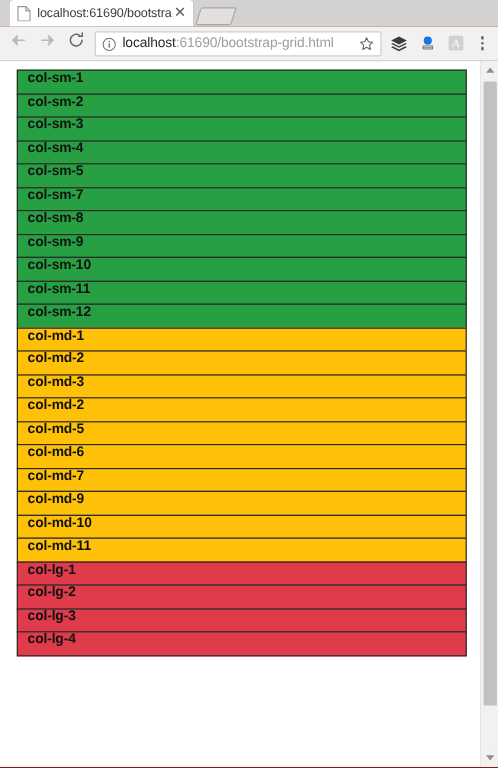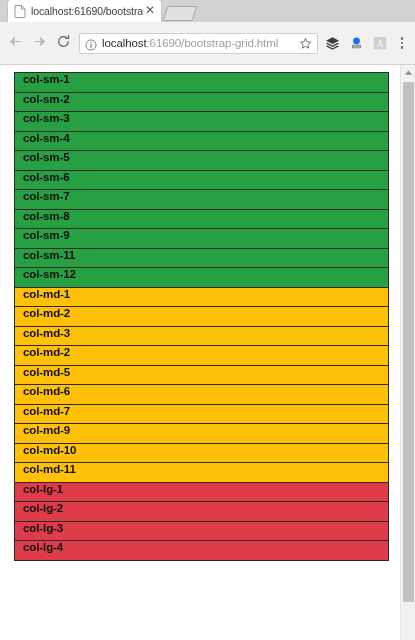--- a/index.html
+++ b/index.html
@@ -86,21 +86,21 @@
     margin-bottom: 1px;
     border: 1px solid #a9a7a5;
     background: #e2e0de;
     transform: skewX(-18deg);
     border-radius: 2px;
     cursor: pointer;
   }
 
   
   .toolbar {
-    height: 43px;
+    height: 29px;
     background: #f2f1f0;
     border-bottom: 1px solid #d6d4d2;
     display: flex;
     align-items: center;
     padding: 0 3px;
     justify-content: space-between;
   }
   .nav-btn {
     width: 24px;
     height: 24px;
@@ -361,30 +361,30 @@
           <div class="row-bar row-sm">
             <span>col-sm-3</span>
           </div>
           <div class="row-bar row-sm">
             <span>col-sm-4</span>
           </div>
           <div class="row-bar row-sm">
             <span>col-sm-5</span>
           </div>
           <div class="row-bar row-sm">
-            <span>col-sm-6</span>
-          </div>
-          <div class="row-bar row-sm">
             <span>col-sm-7</span>
           </div>
           <div class="row-bar row-sm">
             <span>col-sm-8</span>
           </div>
           <div class="row-bar row-sm">
             <span>col-sm-9</span>
+          </div>
+          <div class="row-bar row-sm">
+            <span>col-sm-10</span>
           </div>
           <div class="row-bar row-sm">
             <span>col-sm-11</span>
           </div>
           <div class="row-bar row-sm">
             <span>col-sm-12</span>
           </div>
           <div class="row-bar row-md">
             <span>col-md-1</span>
           </div>

